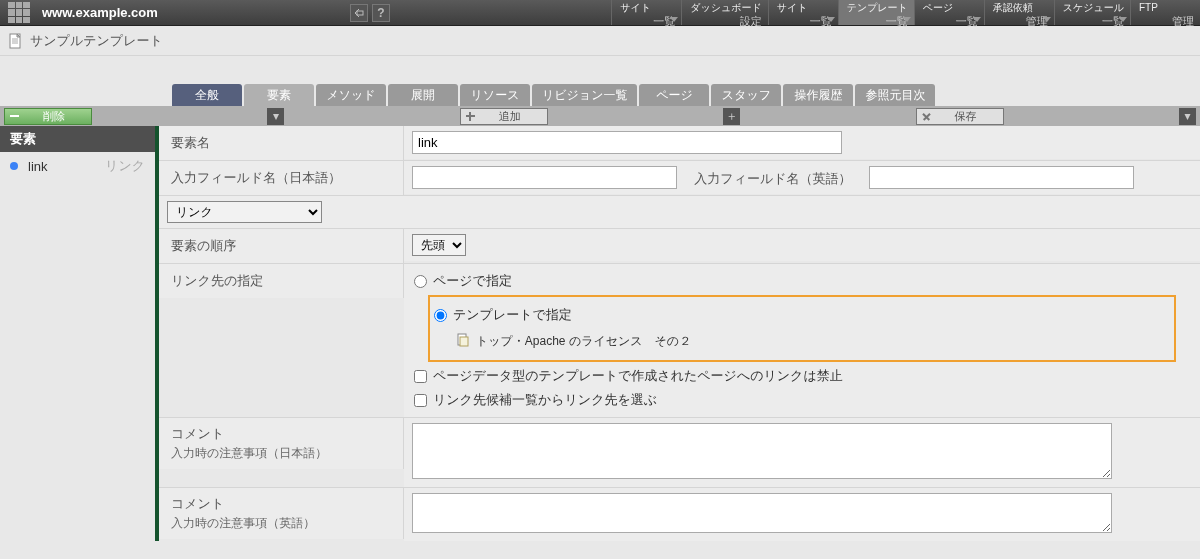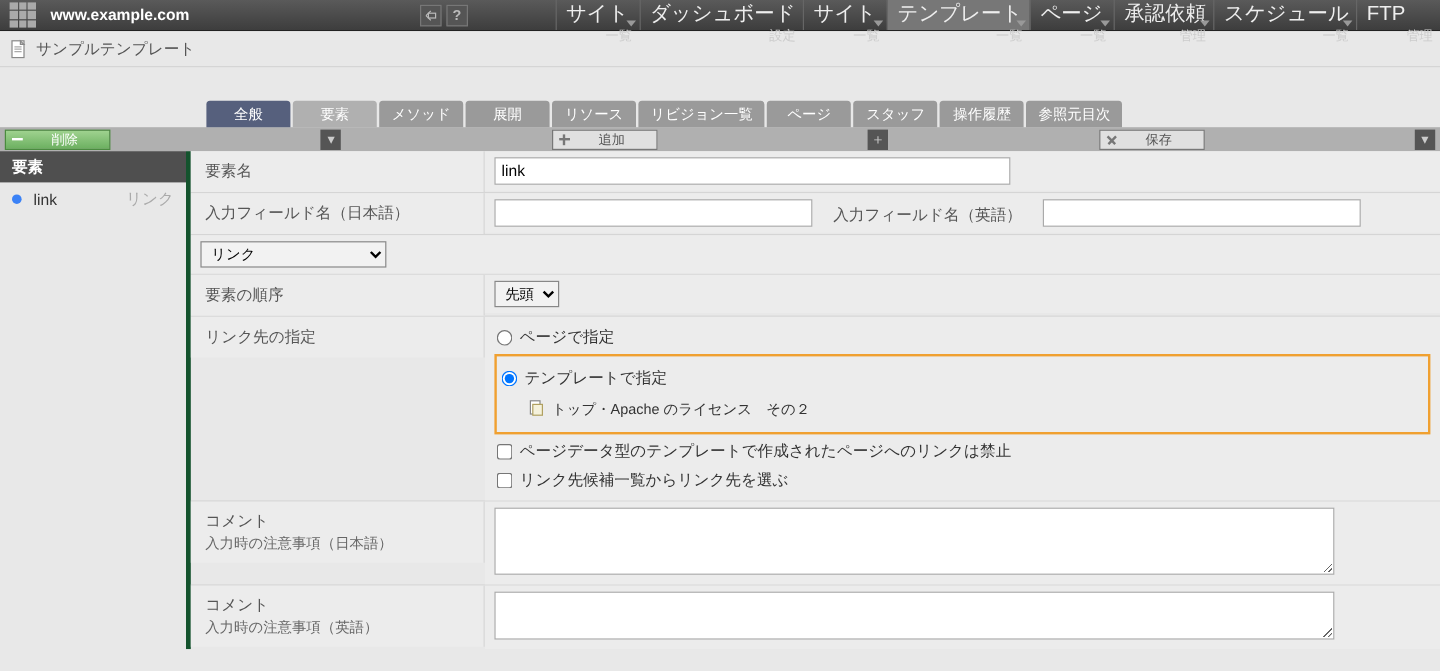--- a/index.html
+++ b/index.html
@@ -9,21 +9,21 @@
     .topbar { height: 26px; background: linear-gradient(#5a5a5a, #3d3d3d); border-bottom: 1px solid #222; display: flex; align-items: stretch; color: #ddd; }
     .topbar-left { display: flex; align-items: center; padding: 0 8px; gap: 8px; }
     .grid-logo { width: 22px; height: 22px; display: grid; grid-template-columns: repeat(3,1fr); grid-template-rows: repeat(3,1fr); gap: 1px; }
     .grid-logo span { background: #aaa; }
     .domain-label { color: #fff; font-weight: bold; font-size: 13px; padding: 0 4px; }
     .topbar-mid { flex: 1; display: flex; align-items: center; padding-left: 180px; gap: 4px; }
     .mini-btn { width: 18px; height: 18px; border: 1px solid #777; background: #555; display: flex; align-items: center; justify-content: center; cursor: pointer; }
     .topbar-menus { display: flex; align-items: stretch; }
     .menu-cell { min-width: 70px; border-left: 1px solid #666; padding: 2px 6px 2px 8px; display: flex; flex-direction: column; justify-content: space-between; cursor: pointer; position: relative; }
     .menu-cell.active { background: #777; }
-    .menu-title { color: #eee; font-size: 17px; line-height: 1.2; white-space: nowrap; }
+    .menu-title { color: #eee; font-size: 10px; line-height: 1.2; white-space: nowrap; }
     .menu-sub { color: #ccc; font-size: 11px; text-align: right; }
     .tri { width:0; height:0; border-left:4px solid transparent; border-right:4px solid transparent; border-top:5px solid #999; position:absolute; bottom:3px; right:3px; }
 
     
     .crumb-row { height: 30px; display:flex; align-items:center; padding: 0 8px; gap:6px; background: #e8e8e8; border-bottom: 1px solid #d5d5d5; }
     .page-icon { width:16px; height:16px; }
     .crumb-text { color:#555; font-size:13px; }
 
     
     .tab-row { margin-top: 28px; height: 22px; padding-left: 172px; display: flex; gap: 2px; background: #e8e8e8; }
@@ -58,21 +58,21 @@
     .form-body { flex:1; padding:5px 8px; background:#ececec; }
     .text-input { padding:3px 5px; border:1px solid #aaa; font-size:13px; background:#fff; }
     .wide { width:430px; }
     .mid { width:265px; }
     .second-label { display:inline-block; margin:0 14px; color:#555; font-size:13px; vertical-align:middle; }
     .sel { padding:2px 4px; border:1px solid #888; font-size:12px; background:#f2f2f2; }
     .sel.wide-sel { min-width:155px; }
 
     .radio-line, .check-line { display:flex; align-items:center; gap:6px; padding:3px 0; font-size:13px; }
     .radio-line input, .check-line input { margin-left:2px; }
-    .highlight-box { border:2px solid #f0a030; padding:6px 10px 10px 2px; margin:2px 0; }
+    .highlight-box { border:2px solid #f0a030; padding:6px 10px 10px 2px; margin:2px 16px; }
     .template-sub { display:flex; align-items:flex-start; gap:6px; margin:6px 0 0 24px; }
     .lil-icon { width:14px; height:14px; }
 
     textarea { width:700px; height:56px; border:1px solid #aaa; padding:4px; font-family:inherit; font-size:13px; resize:both; }
     .comment-label .sub { font-size:12px; color:#666; margin-top:2px; }
   </style>
 </head>
 <body>
 
 <div class="topbar">

